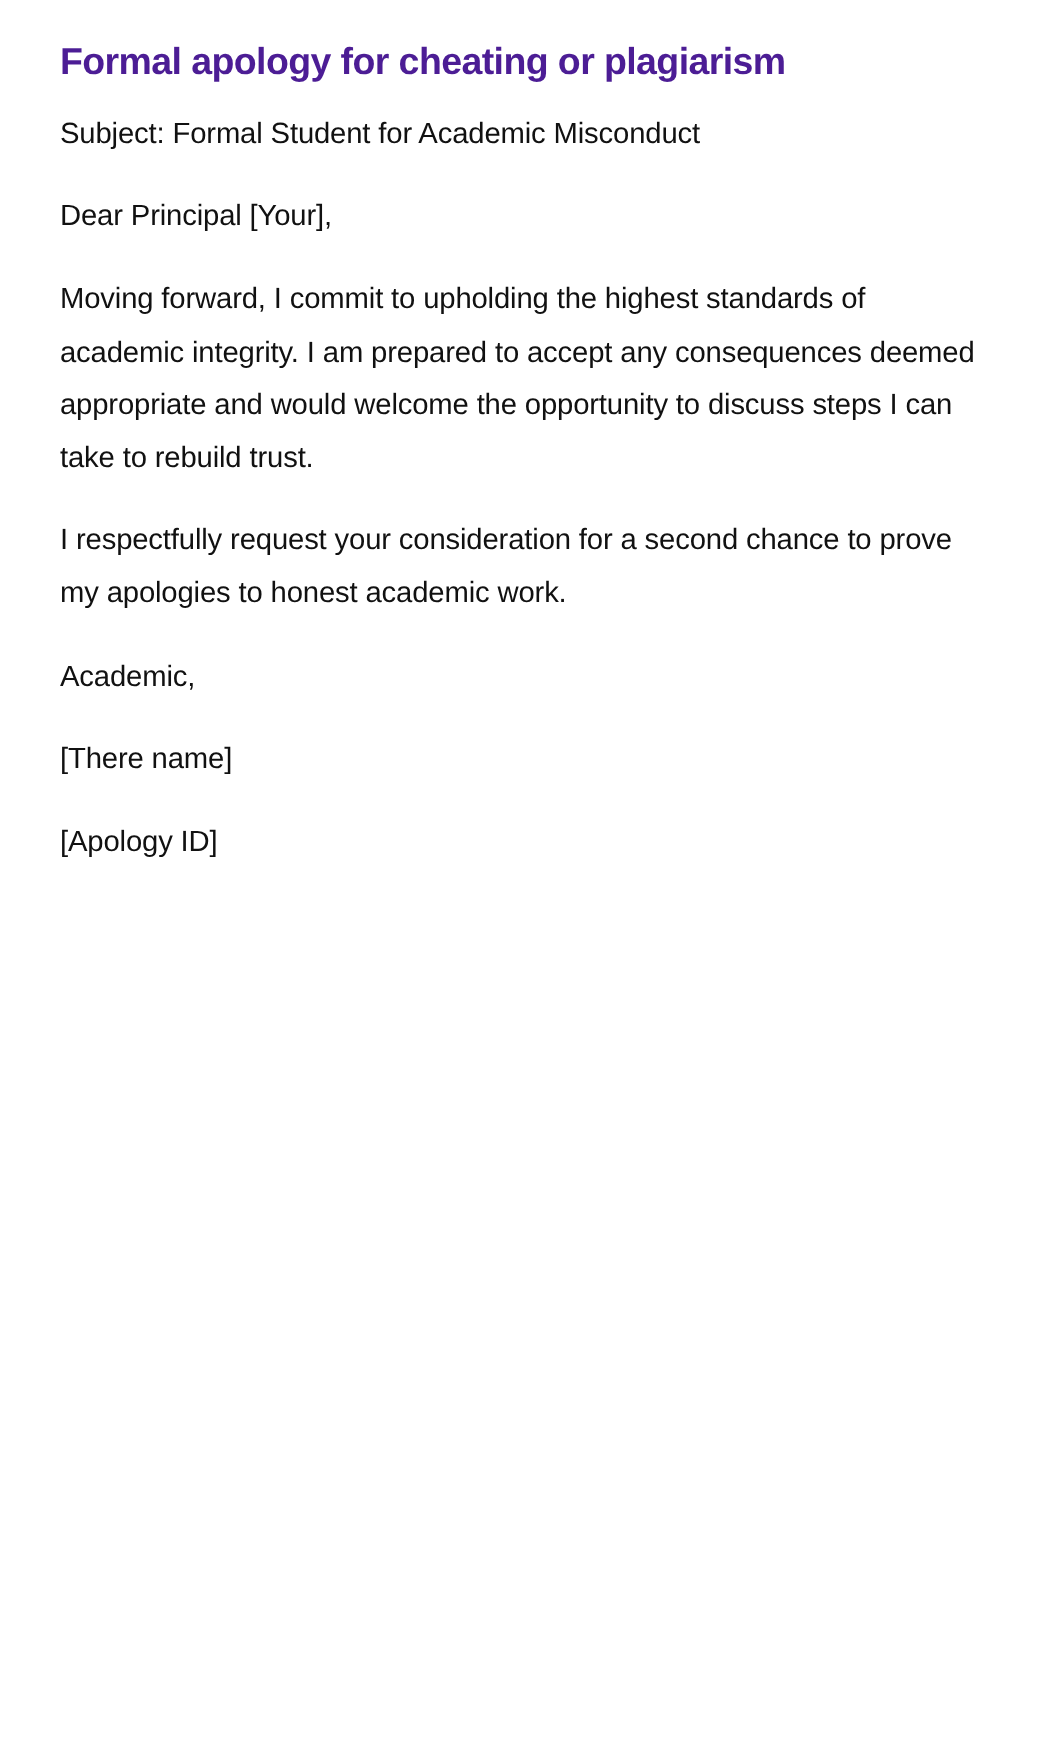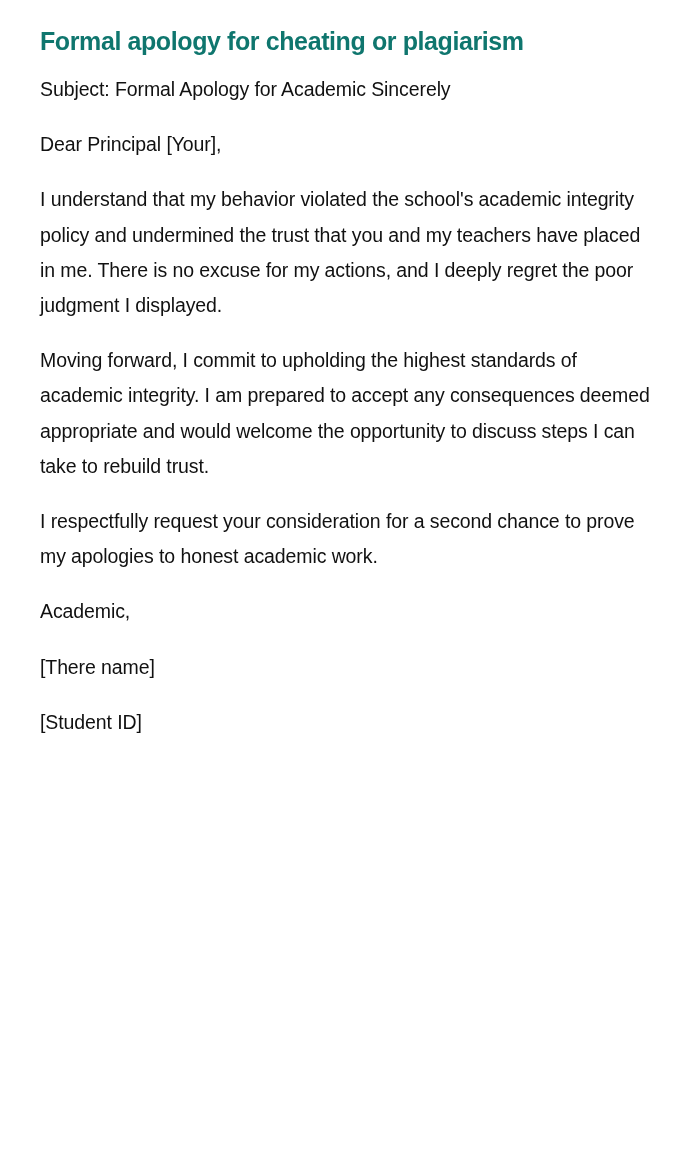--- a/index.html
+++ b/index.html
@@ -10,35 +10,34 @@
       font-family: "Liberation Sans", sans-serif;
       color: #111111;
     }
     .doc { padding: 24px 40px 0 40px; }
     .title {
       font-size: 25px;
       font-weight: bold;
       letter-spacing: -0.4px;
       margin: 0 0 14px 0;
       line-height: 34px;
-      color: #0f766e;
+      color: #4c1d95;
     }
     .p {
       font-size: 19.5px;
       line-height: 35.2px;
       margin: 0 0 20px 0;
       letter-spacing: -0.1px;
     }
   </style>
 </head>
 <body>
 
 <div class="doc">
   <h1 class="title">Formal apology for cheating or plagiarism</h1>
-  <p class="p">Subject: Formal Apology for Academic Sincerely</p>
+  <p class="p">Subject: Formal Student for Academic Misconduct</p>
   <p class="p">Dear Principal [Your],</p>
-  <p class="p">I understand that my behavior violated the school's academic integrity policy and undermined the trust that you and my teachers have placed in me. There is no excuse for my actions, and I deeply regret the poor judgment I displayed.</p>
   <p class="p">Moving forward, I commit to upholding the highest standards of academic integrity. I am prepared to accept any consequences deemed appropriate and would welcome the opportunity to discuss steps I can take to rebuild trust.</p>
   <p class="p">I respectfully request your consideration for a second chance to prove my apologies to honest academic work.</p>
   <p class="p">Academic,</p>
   <p class="p">[There name]</p>
-  <p class="p">[Student ID]</p>
+  <p class="p">[Apology ID]</p>
 </div>
 
 </body></html>

